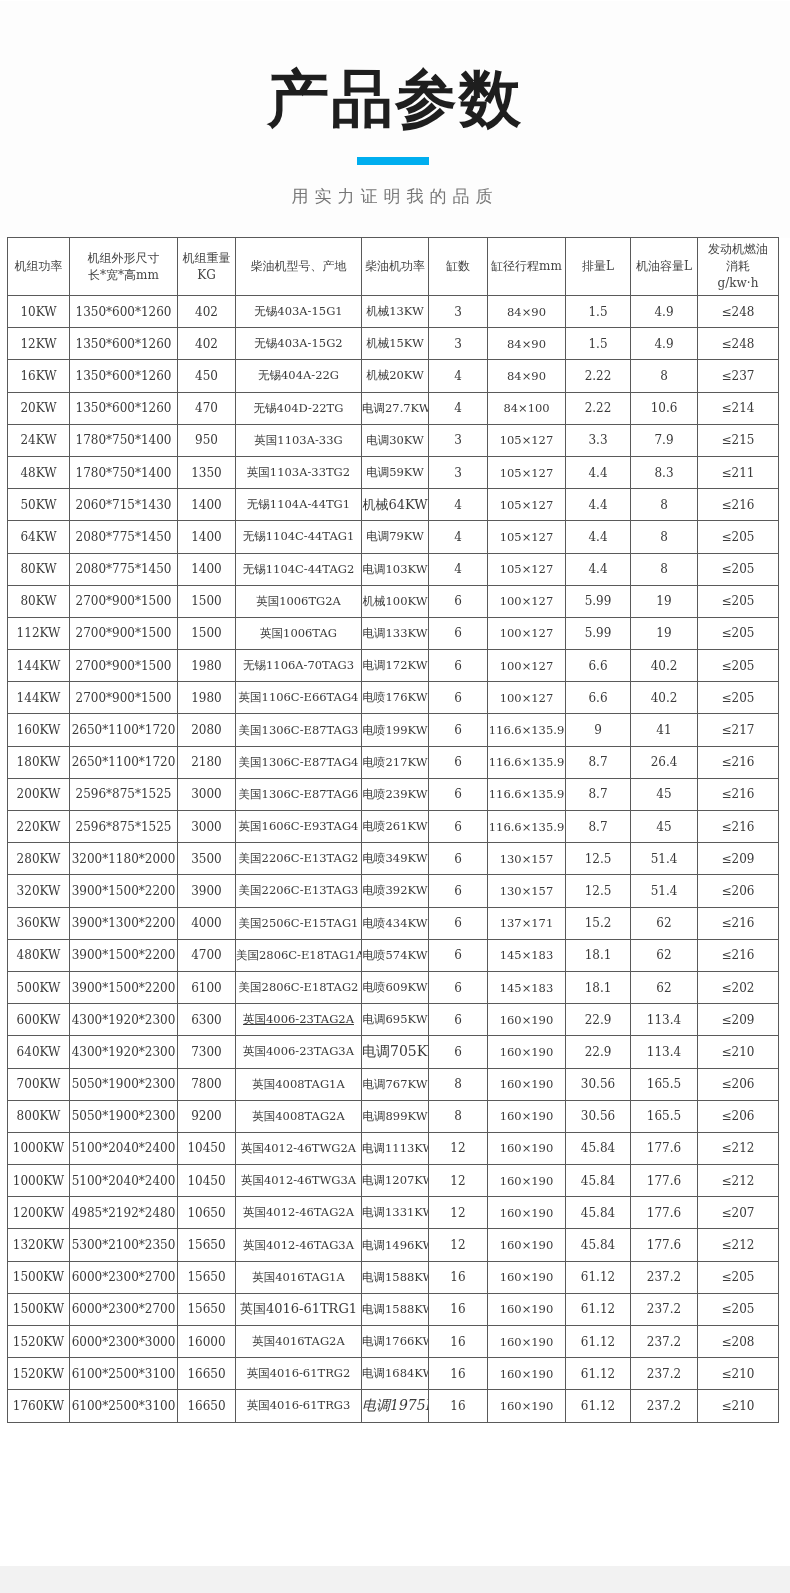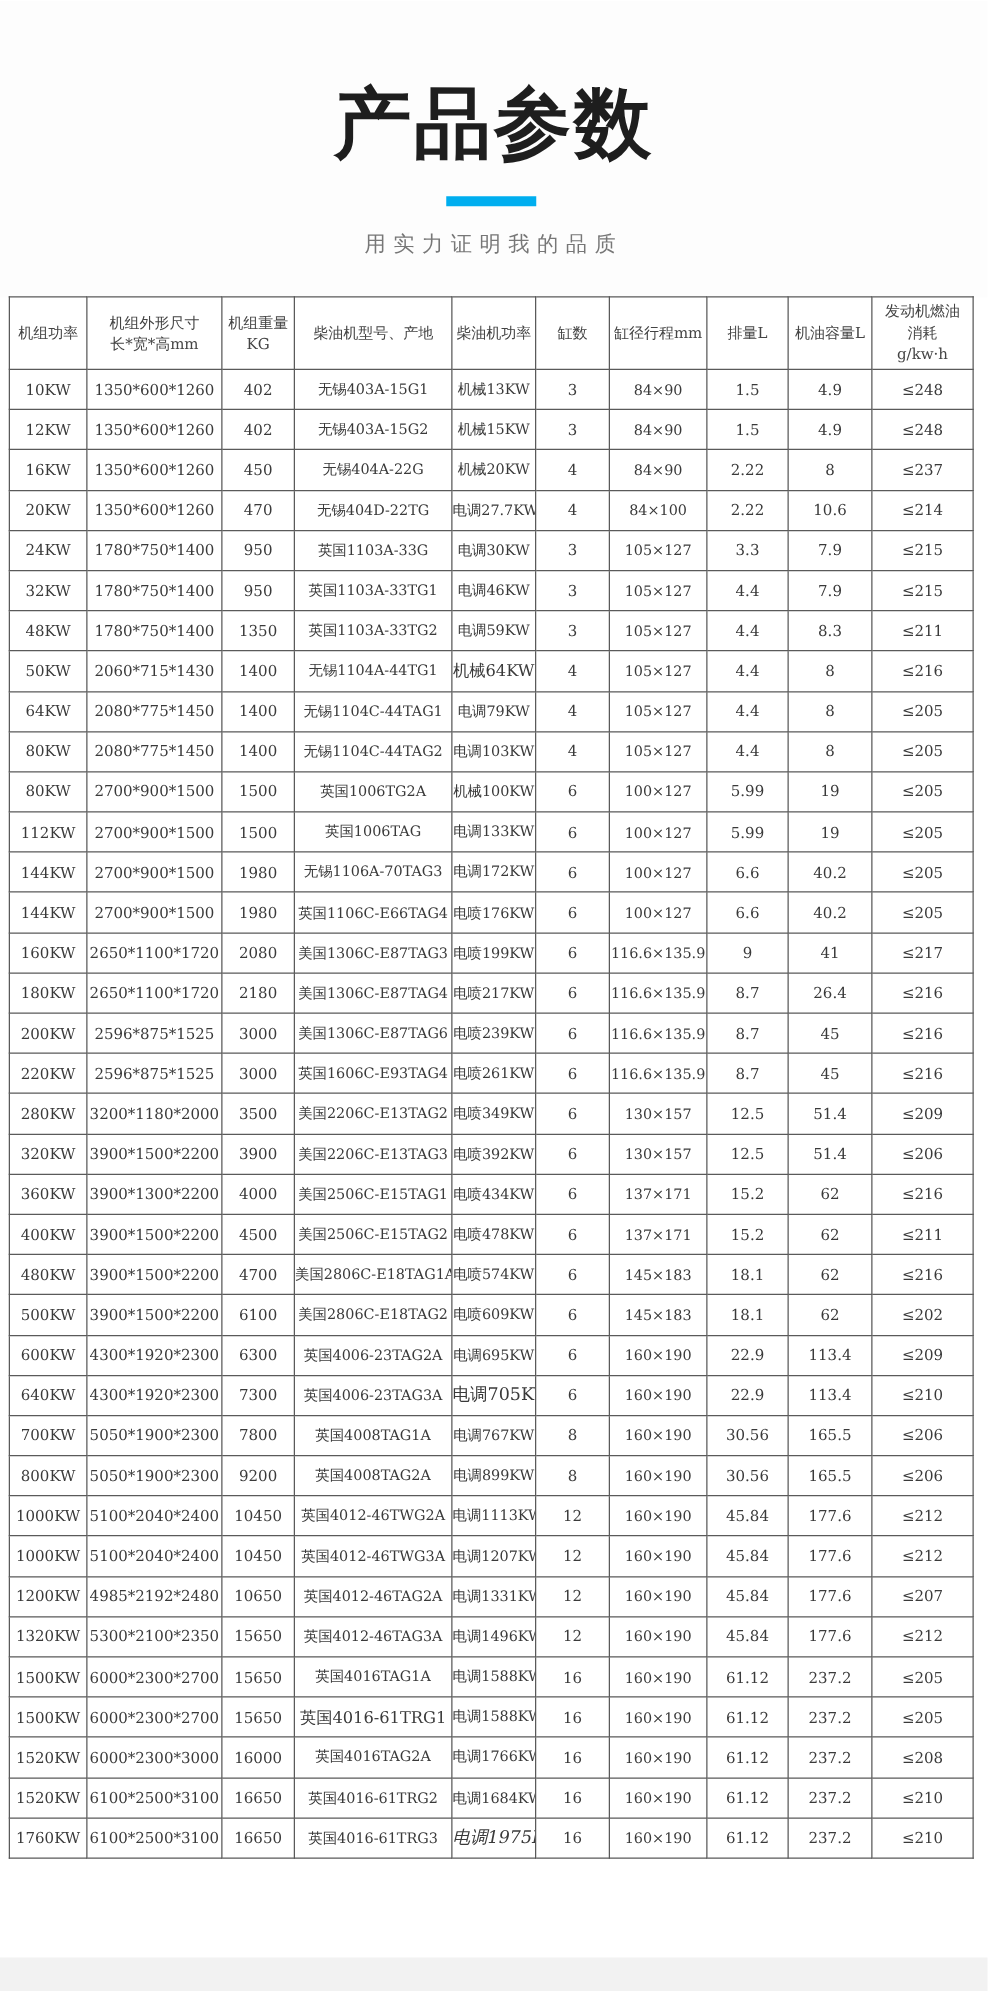--- a/index.html
+++ b/index.html
@@ -204,32 +204,20 @@
           <td>950</td>
           <td style="font-size: 11.5px;">英国1103A-33G</td>
           <td style="font-size: 11.5px;">电调30KW</td>
           <td>3</td>
           <td style="font-size: 11.5px;">105×127</td>
           <td>3.3</td>
           <td>7.9</td>
           <td>≤215</td>
         </tr>
         <tr>
-          <td>32KW</td>
-          <td>1780*750*1400</td>
-          <td>950</td>
-          <td style="font-size: 11.5px;">英国1103A-33TG1</td>
-          <td style="font-size: 11.5px;">电调46KW</td>
-          <td>3</td>
-          <td style="font-size: 11.5px;">105×127</td>
-          <td>4.4</td>
-          <td>7.9</td>
-          <td>≤215</td>
-        </tr>
-        <tr>
           <td>48KW</td>
           <td>1780*750*1400</td>
           <td>1350</td>
           <td style="font-size: 11.5px;">英国1103A-33TG2</td>
           <td style="font-size: 11.5px;">电调59KW</td>
           <td>3</td>
           <td style="font-size: 11.5px;">105×127</td>
           <td>4.4</td>
           <td>8.3</td>
           <td>≤211</td>
@@ -396,32 +384,20 @@
           <td>4000</td>
           <td style="font-size: 11.5px;">美国2506C-E15TAG1</td>
           <td style="font-size: 11.5px;">电喷434KW</td>
           <td>6</td>
           <td style="font-size: 11.5px;">137×171</td>
           <td>15.2</td>
           <td>62</td>
           <td>≤216</td>
         </tr>
         <tr>
-          <td>400KW</td>
-          <td>3900*1500*2200</td>
-          <td>4500</td>
-          <td style="font-size: 11.5px;">美国2506C-E15TAG2</td>
-          <td style="font-size: 11.5px;">电喷478KW</td>
-          <td>6</td>
-          <td style="font-size: 11.5px;">137×171</td>
-          <td>15.2</td>
-          <td>62</td>
-          <td>≤211</td>
-        </tr>
-        <tr>
           <td>480KW</td>
           <td>3900*1500*2200</td>
           <td>4700</td>
           <td style="font-size: 11.5px;">美国2806C-E18TAG1A</td>
           <td style="font-size: 11.5px;">电喷574KW</td>
           <td>6</td>
           <td style="font-size: 11.5px;">145×183</td>
           <td>18.1</td>
           <td>62</td>
           <td>≤216</td>
@@ -435,21 +411,21 @@
           <td>6</td>
           <td style="font-size: 11.5px;">145×183</td>
           <td>18.1</td>
           <td>62</td>
           <td>≤202</td>
         </tr>
         <tr>
           <td>600KW</td>
           <td>4300*1920*2300</td>
           <td>6300</td>
-          <td style="font-size: 11.5px;">英国4006-23TAG2A</td>
+          <td style="font-size: 11.5px; text-decoration: underline;">英国4006-23TAG2A</td>
           <td style="font-size: 11.5px;">电调695KW</td>
           <td>6</td>
           <td style="font-size: 11.5px;">160×190</td>
           <td>22.9</td>
           <td>113.4</td>
           <td>≤209</td>
         </tr>
         <tr>
           <td>640KW</td>
           <td>4300*1920*2300</td>

